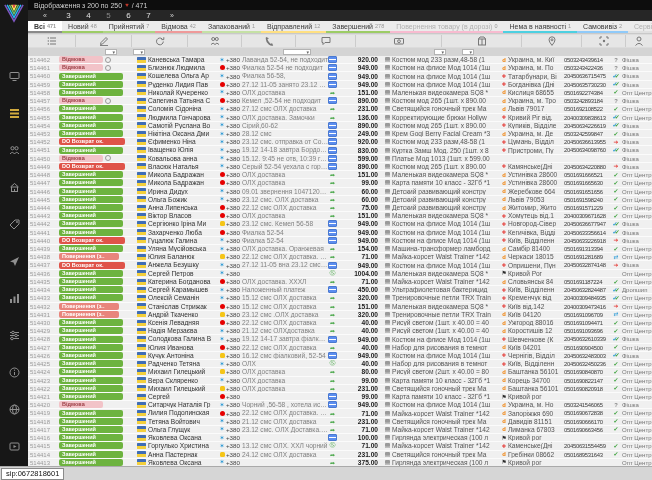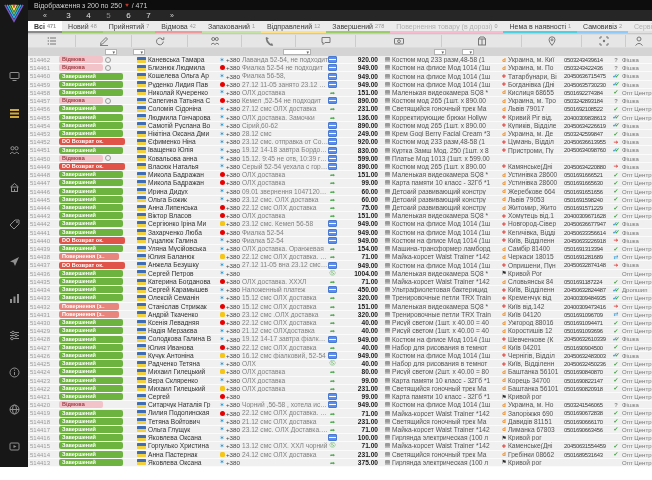--- a/index.html
+++ b/index.html
@@ -1987,13 +1987,16 @@
     <span class="c c-ad">
           <i class="car car-pk">⚑</i>
           <i class="ad-t">Кривой рог</i>
         </span>
     <span class="c ctext c-tn"></span>
     <span class="c c-ts ts-none"></span>
     <span class="c ctext c-sr">Опт Центр</span>
   </div>
 </div>
 
+  <div class="statusbar">
+    <span class="sipbox">sip:0672818601</span>
+  </div>
 </div>
 
 </body></html>

